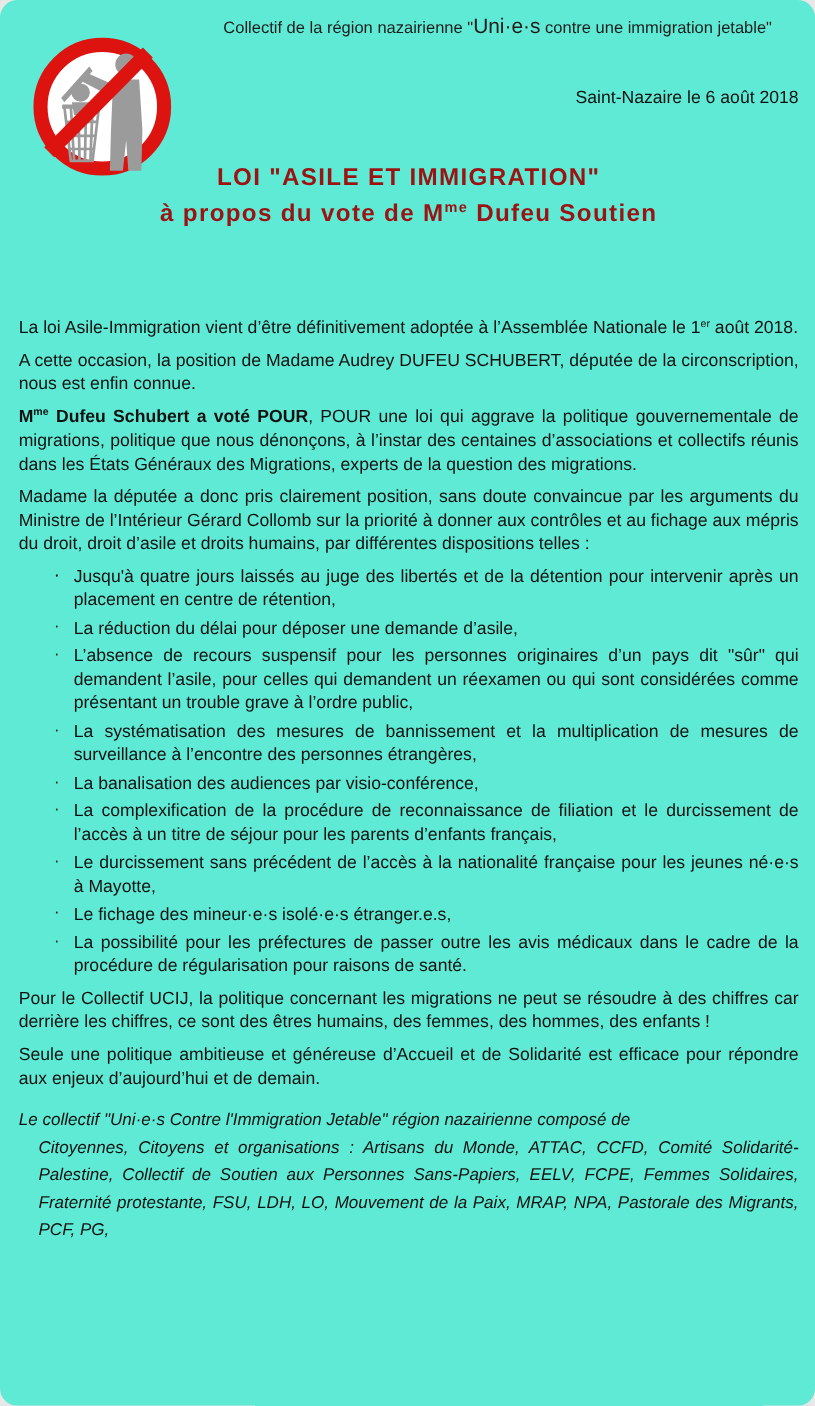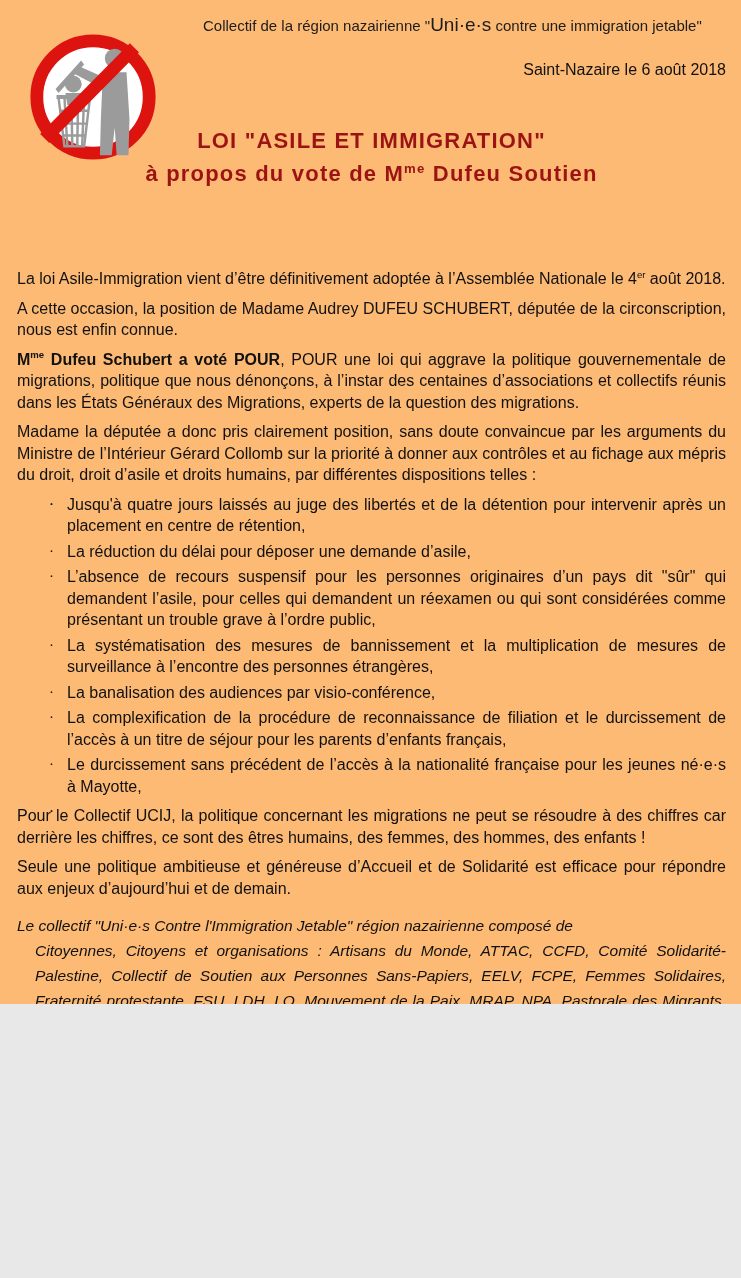--- a/index.html
+++ b/index.html
@@ -1,33 +1,34 @@
 <!DOCTYPE html>
 <html lang="fr"><head>
 <meta charset="utf-8">
 <style>
   html,body { margin:0; padding:0; background:#e8e8e8; }
   .page {
-    position:relative; width:741px; height:1004px; margin:0 auto;
-    background:#fdba74; overflow:hidden; color:#111;
+    position:relative; width:741px; height:1278px; margin:0 auto;
+    background:#5eead4; overflow:hidden; color:#111;
     font-family:"Liberation Sans", sans-serif;
+    border-radius:16px;
   }
   .content { padding:14px 15px 0 17px; }
 
   .logo { position:absolute; left:24px; top:28px; width:138px; height:138px; }
 
   .header-line { margin-left:186px; font-size:15px; color:#1c1c1c; white-space:nowrap; }
   .header-line .big { font-size:19px; }
 
   .pr-title {
     margin:37px 0 0 155px; text-align:center;
     font-size:24px; font-weight:bold; letter-spacing:0.3px; color:#0d0d0d;
   }
 
-  .dateline { margin-top:25px; text-align:right; font-size:16px; }
+  .dateline { margin-top:45px; text-align:right; font-size:16px; }
 
   .doc-title {
     margin-top:45px; text-align:center; font-weight:bold;
     font-size:22px; line-height:33px; letter-spacing:1.2px; color:#9b1413;
   }
 
   .body { margin-top:78px; font-size:16px; line-height:21.5px; text-align:justify; }
   .body p { margin:0 0 8px 0; }
   sup { font-size:60%; vertical-align:super; line-height:0;margin-top:44px; }
 
@@ -84,42 +85,42 @@
     <div class="doc-title">
       <div>LOI "ASILE ET IMMIGRATION"</div>
       <div>
         <span>à propos du vote de M</span><sup>me</sup><span> Dufeu Soutien</span>
       </div>
     </div>
 
     <div class="body">
 
       <p>
-        <span>La loi Asile-Immigration vient d’être définitivement adoptée à l’Assemblée Nationale le 4</span><sup>er</sup><span> août 2018.</span>
+        <span>La loi Asile-Immigration vient d’être définitivement adoptée à l’Assemblée Nationale le 1</span><sup>er</sup><span> août 2018.</span>
       </p>
 
       <p>A cette occasion, la position de Madame Audrey DUFEU SCHUBERT, députée de la circonscription, nous est enfin connue.</p>
 
       <p>
         <b><span>M</span><sup>me</sup><span> Dufeu Schubert a voté POUR</span></b><span>, POUR une loi qui aggrave la politique gouvernementale de migrations, politique que nous dénonçons, à l’instar des centaines d’associations et collectifs réunis dans les États Généraux des Migrations, experts de la question des migrations.</span>
       </p>
 
       <p>Madame la députée a donc pris clairement position, sans doute convaincue par les arguments du Ministre de l’Intérieur Gérard Collomb sur la priorité à donner aux contrôles et au fichage aux mépris du droit, droit d’asile et droits humains, par différentes dispositions telles :</p>
 
       <ul class="points">
         <li><span class="dot">·</span></li>
         <li><span class="dot">·</span><span>Jusqu'à quatre jours laissés au juge des libertés et de la détention pour intervenir après un placement en centre de rétention,</span></li>
         <li><span class="dot">·</span><span>La réduction du délai pour déposer une demande d’asile,</span></li>
         <li><span class="dot">·</span><span>L’absence de recours suspensif pour les personnes originaires d’un pays dit "sûr" qui demandent l’asile, pour celles qui demandent un réexamen ou qui sont considérées comme présentant un trouble grave à l’ordre public,</span></li>
         <li><span class="dot">·</span><span>La systématisation des mesures de bannissement et la multiplication de mesures de surveillance à l’encontre des personnes étrangères,</span></li>
         <li><span class="dot">·</span><span>La banalisation des audiences par visio-conférence,</span></li>
         <li><span class="dot">·</span><span>La complexification de la procédure de reconnaissance de filiation et le durcissement de l’accès à un titre de séjour pour les parents d’enfants français,</span></li>
         <li><span class="dot">·</span><span>Le durcissement sans précédent de l’accès à la nationalité française pour les jeunes né·e·s à Mayotte,</span></li>
-        <li><span class="dot">·</span></li>
-        <li><span class="dot">·</span></li>
+        <li><span class="dot">·</span><span>Le fichage des mineur·e·s isolé·e·s étranger.e.s,</span></li>
+        <li><span class="dot">·</span><span>La possibilité pour les préfectures de passer outre les avis médicaux dans le cadre de la procédure de régularisation pour raisons de santé.</span></li>
       </ul>
 
       <p class="p5">Pour le Collectif UCIJ, la politique concernant les migrations ne peut se résoudre à des chiffres car derrière les chiffres, ce sont des êtres humains, des femmes, des hommes, des enfants !</p>
 
       <p>Seule une politique ambitieuse et généreuse d’Accueil et de Solidarité est efficace pour répondre aux enjeux d’aujourd’hui et de demain.</p>
 
     </div>
 
     <div class="footer">
       <div>Le collectif "Uni·e·s Contre l'Immigration Jetable" région nazairienne composé de</div>

